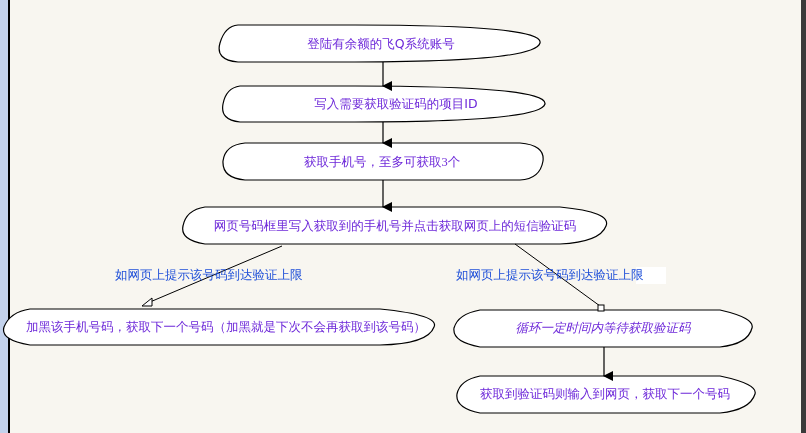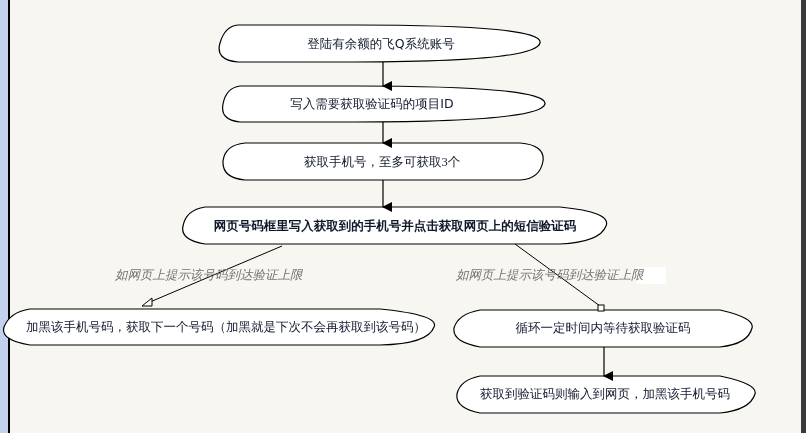--- a/index.html
+++ b/index.html
@@ -15,25 +15,25 @@
   .left-border {
     position: absolute; left: 8px; top: 0; width: 2px; height: 433px;
     background: #000;
   }
   .right-border {
     position: absolute; left: 801px; top: 0; width: 5px; height: 433px;
     background: #3a3a3a;
   }
   .canvas { position: absolute; left: 0; top: 0; width: 806px; height: 433px; }
   .node-label {
-    position: absolute; font-size: 12.5px; color: #0f172a; white-space: nowrap;
+    position: absolute; font-size: 12.5px; color: #6d28d9; white-space: nowrap;
     transform: translate(-50%, -50%); line-height: 1;
   }
   .edge-label {
-    position: absolute; font-size: 12.5px; color: #737373; white-space: nowrap; line-height: 1; font-style: italic;
+    position: absolute; font-size: 12.5px; color: #1d4ed8; white-space: nowrap; line-height: 1;
   }
   .white-patch { position: absolute; background: #ffffff; }
 </style>
 </head>
 <body>
 
 <div class="left-rail"></div>
 <div class="left-border"></div>
 <div class="right-border"></div>
 
@@ -60,21 +60,21 @@
   <line x1="282" y1="246" x2="150" y2="302" stroke="#000" stroke-width="1"></line>
   <path d="M142,306 L152,298 L152,306 Z" fill="#fff" stroke="#000" stroke-width="1"></path>
 
   <line x1="515" y1="244" x2="600" y2="306" stroke="#000" stroke-width="1"></line>
   <rect x="598" y="305" width="6" height="6" fill="#fff" stroke="#000" stroke-width="1"></rect>
 </svg>
 
 <div class="white-patch" style="left:636px; top:267px; width:30px; height:17px;"></div>
 
 <div class="node-label" style="left:381px; top:44px;">登陆有余额的飞Q系统账号</div>
-<div class="node-label" style="left:372px; top:104px;">写入需要获取验证码的项目ID</div>
+<div class="node-label" style="left:396px; top:104px;">写入需要获取验证码的项目ID</div>
 <div class="node-label" style="left:382px; top:162px;font-family:Liberation Serif, serif;">获取手机号，至多可获取3个</div>
-<div class="node-label" style="left:395px; top:226px;font-weight:bold;">网页号码框里写入获取到的手机号并点击获取网页上的短信验证码</div>
+<div class="node-label" style="left:395px; top:226px;">网页号码框里写入获取到的手机号并点击获取网页上的短信验证码</div>
 <div class="node-label" style="left:226px; top:327px;">加黑该手机号码，获取下一个号码（加黑就是下次不会再获取到该号码）</div>
-<div class="node-label" style="left:603px; top:328px;">循环一定时间内等待获取验证码</div>
-<div class="node-label" style="left:605px; top:394px;">获取到验证码则输入到网页，加黑该手机号码</div>
+<div class="node-label" style="left:603px; top:328px;font-style:italic;">循环一定时间内等待获取验证码</div>
+<div class="node-label" style="left:605px; top:394px;">获取到验证码则输入到网页，获取下一个号码</div>
 
 <div class="edge-label" style="left:115px; top:269px;">如网页上提示该号码到达验证上限</div>
 <div class="edge-label" style="left:456px; top:269px;">如网页上提示该号码到达验证上限</div>
 
 </body></html>

